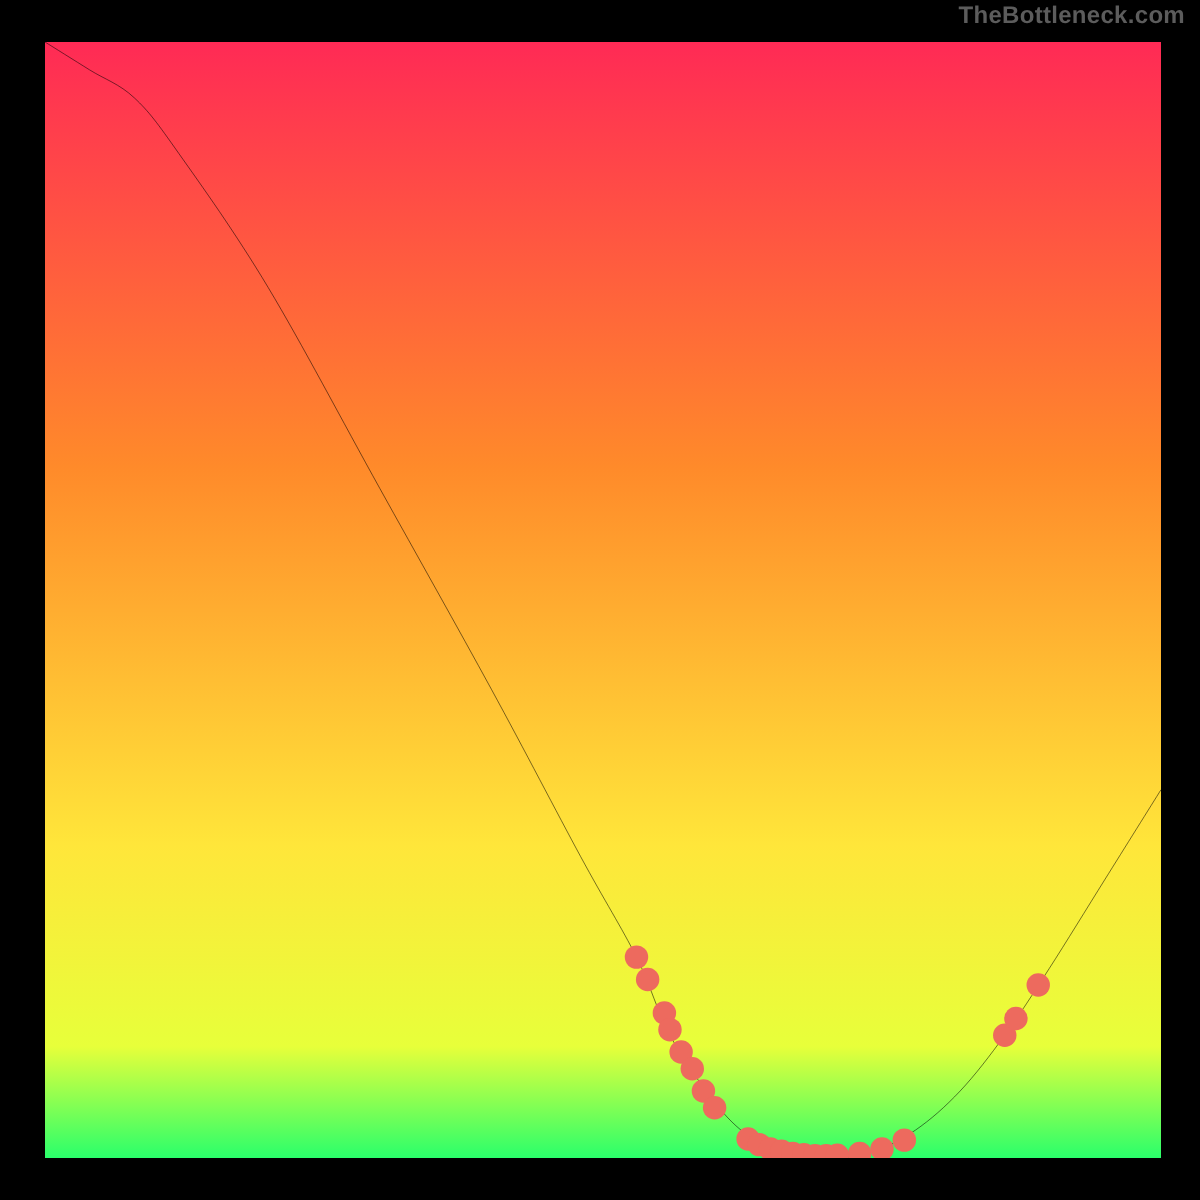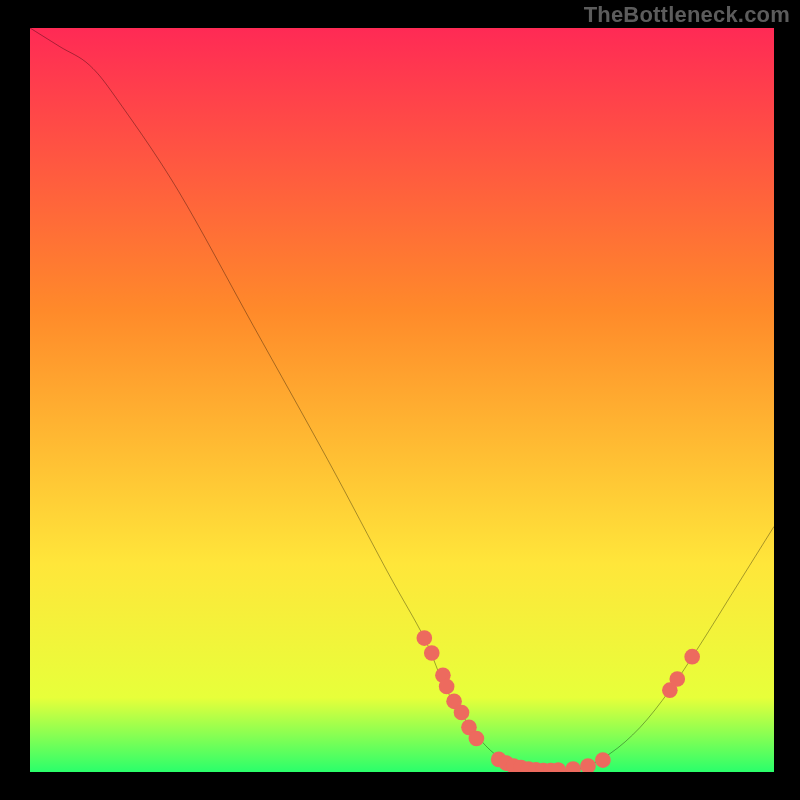--- a/index.html
+++ b/index.html
@@ -14,21 +14,21 @@
   .stage {
     position: relative;
     width: 800px;
     height: 800px;
   }
   .watermark {
     position: absolute;
     top: 2px;
     right: 10px;
     color: #5c5c5c;
-    font-size: 22px;
+    font-size: 16px;
     font-weight: 600;
     letter-spacing: 0.2px;
     z-index: 10;
     user-select: none;
   }
   .plot-area {
     position: absolute;
     left: 30px;
     top: 28px;
     width: 744px;

